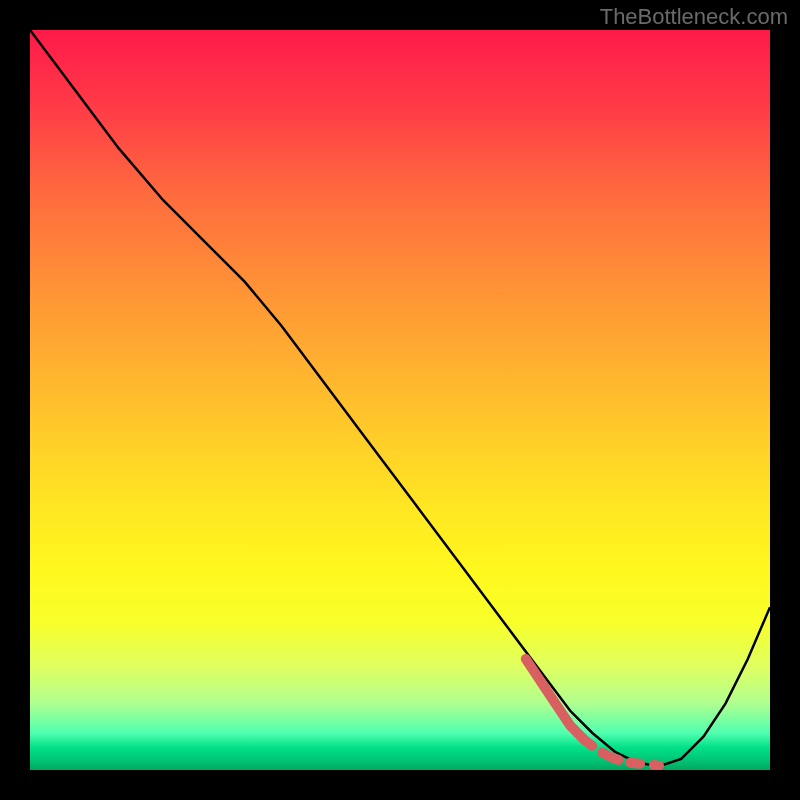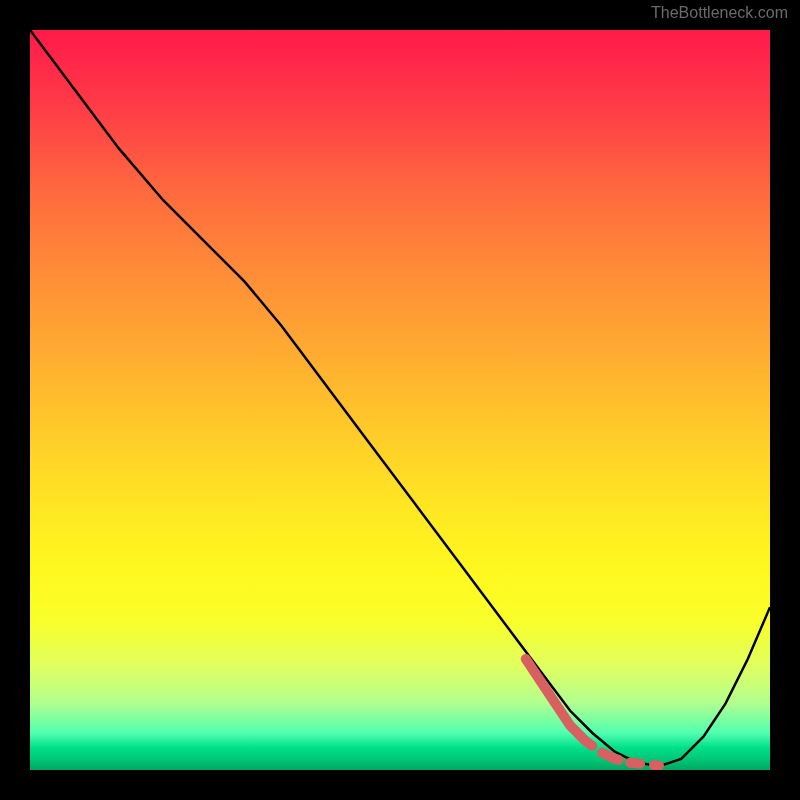--- a/index.html
+++ b/index.html
@@ -9,21 +9,21 @@
     height: 800px;
     background: #000;
     position: relative;
     font-family: Arial, sans-serif;
   }
   .watermark {
     position: absolute;
     top: 4px;
     right: 12px;
     color: #6a6a6a;
-    font-size: 16px;
+    font-size: 22px;
     font-weight: 500;
     z-index: 10;
     margin-left: 16px;
   }
   .plot-area {
     position: absolute;
     left: 30px;
     top: 30px;
     width: 740px;
     height: 740px;

